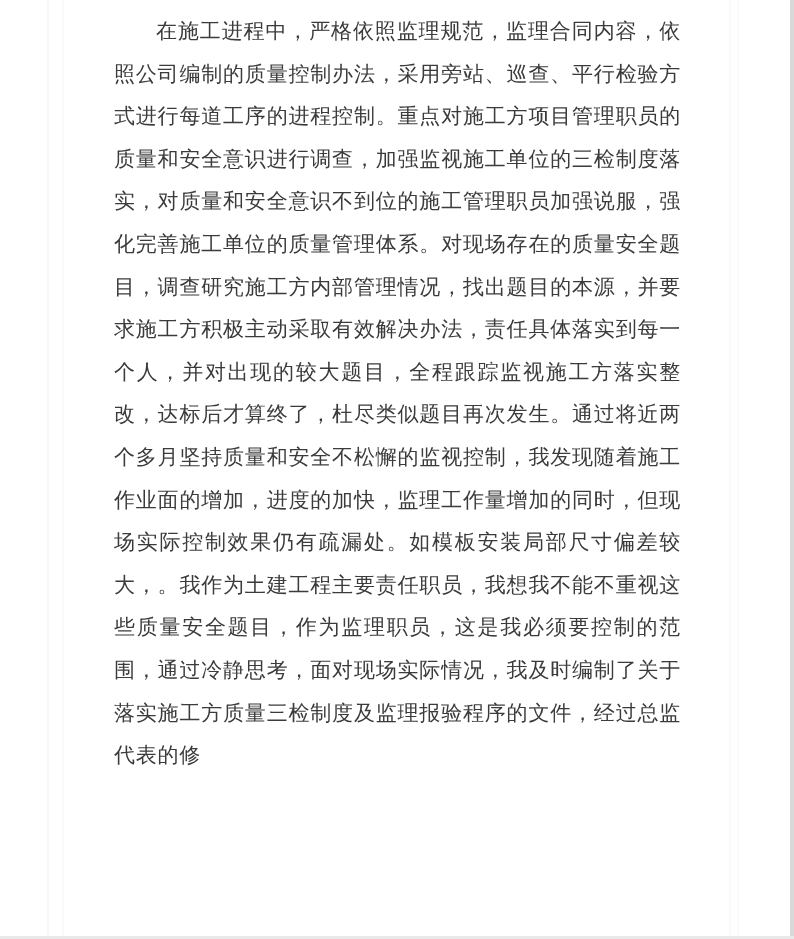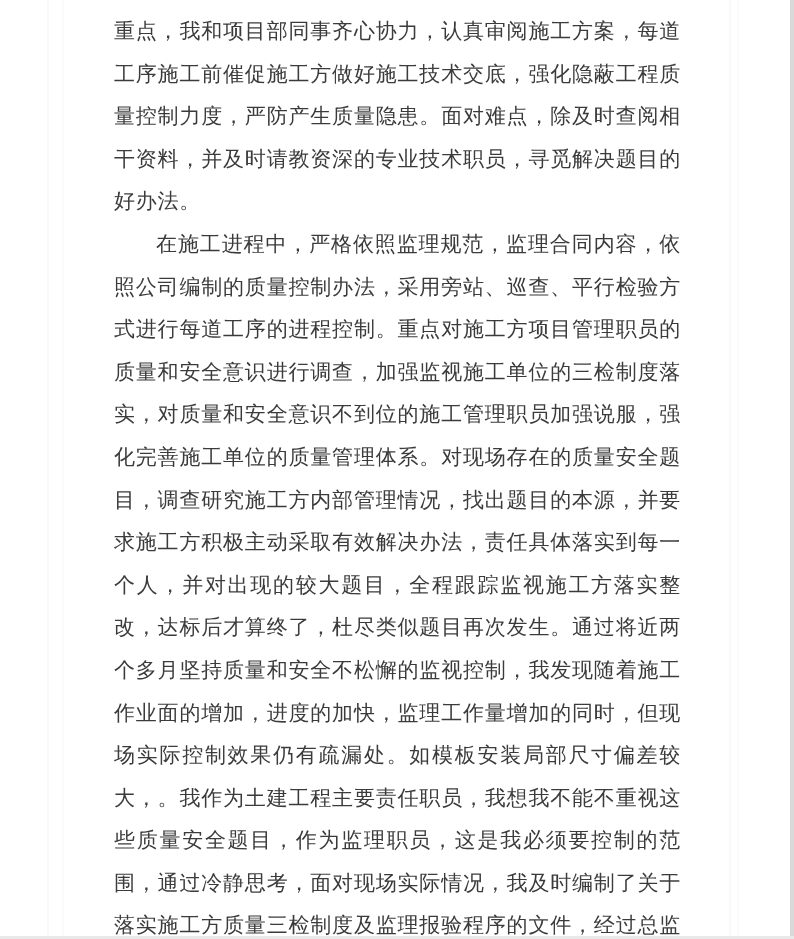--- a/index.html
+++ b/index.html
@@ -60,21 +60,20 @@
     height: 3px;
     background: #e9e9e9;
     pointer-events: none;
   }
 </style>
 </head>
 <body>
 
 <div class="page" style="background: rgb(255, 255, 255);">
   <div class="text-block" id="paras" style="color: rgb(59, 59, 59);">
-      <p class="para" style="text-indent: 0px;">重点，我和项目部同事齐心协力，认真审阅施工方案，每道工序施工前催促施工方做好施工技术交底，强化隐蔽工程质量控制力度，严防产生质量隐患。面对难点，除及时查阅相干资料，并及时请教资深的专业技术职员，寻觅解决题目的好办法。</p>
       <p class="para" style="text-indent: 2em;">在施工进程中，严格依照监理规范，监理合同内容，依照公司编制的质量控制办法，采用旁站、巡查、平行检验方式进行每道工序的进程控制。重点对施工方项目管理职员的质量和安全意识进行调查，加强监视施工单位的三检制度落实，对质量和安全意识不到位的施工管理职员加强说服，强化完善施工单位的质量管理体系。对现场存在的质量安全题目，调查研究施工方内部管理情况，找出题目的本源，并要求施工方积极主动采取有效解决办法，责任具体落实到每一个人，并对出现的较大题目，全程跟踪监视施工方落实整改，达标后才算终了，杜尽类似题目再次发生。通过将近两个多月坚持质量和安全不松懈的监视控制，我发现随着施工作业面的增加，进度的加快，监理工作量增加的同时，但现场实际控制效果仍有疏漏处。如模板安装局部尺寸偏差较大，。我作为土建工程主要责任职员，我想我不能不重视这些质量安全题目，作为监理职员，这是我必须要控制的范围，通过冷静思考，面对现场实际情况，我及时编制了关于落实施工方质量三检制度及监理报验程序的文件，经过总监代表的修</p>
     </div>
   <div class="scan-line scan-line-a"></div>
   <div class="scan-line scan-line-b"></div>
   <div class="scan-line scan-line-c"></div>
   <div class="scan-line scan-line-d"></div>
   <div class="edge-right"></div>
   <div class="edge-bottom"></div>
 </div>
 

